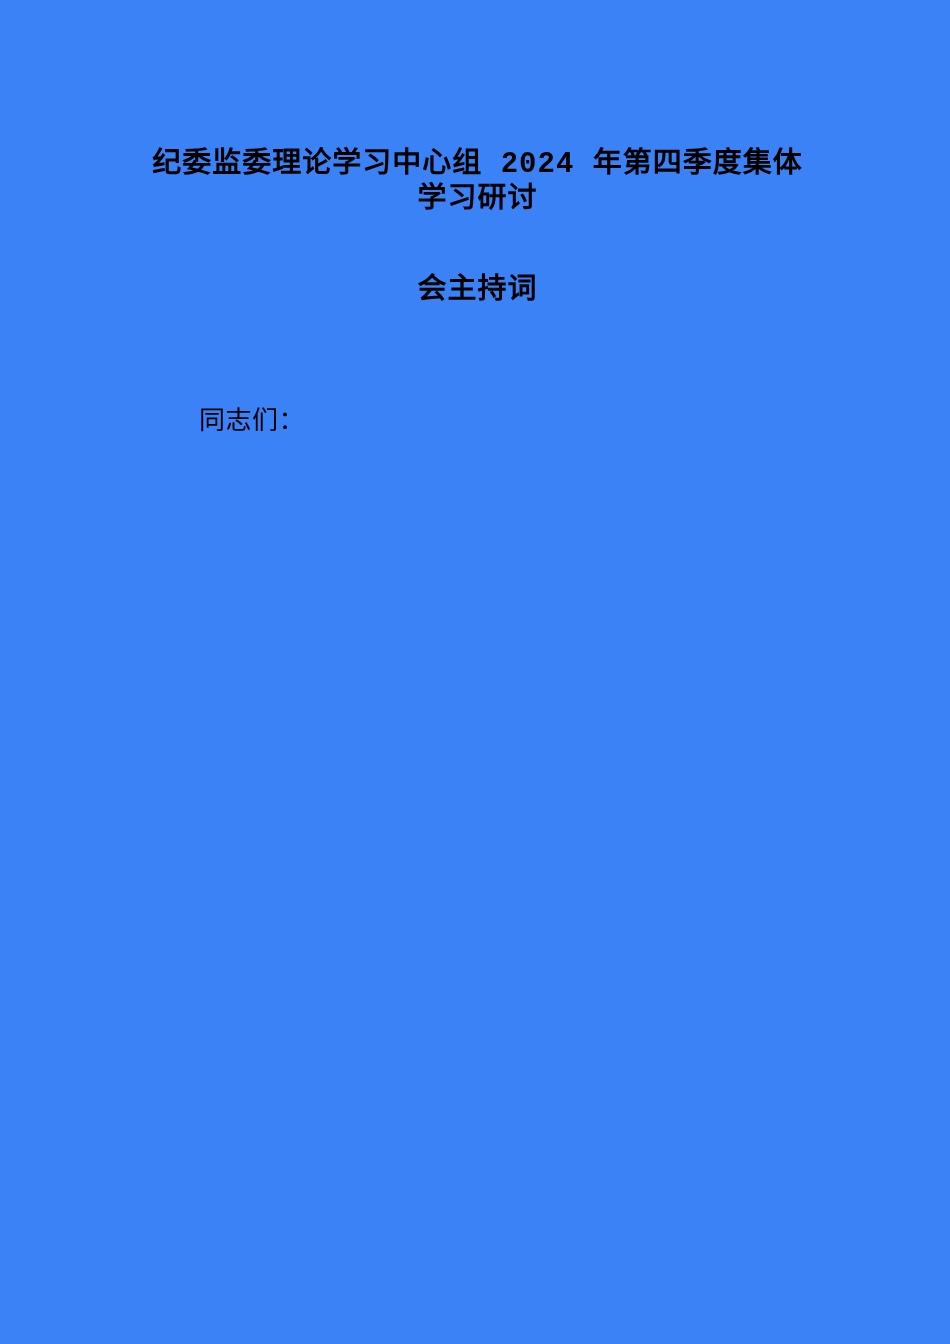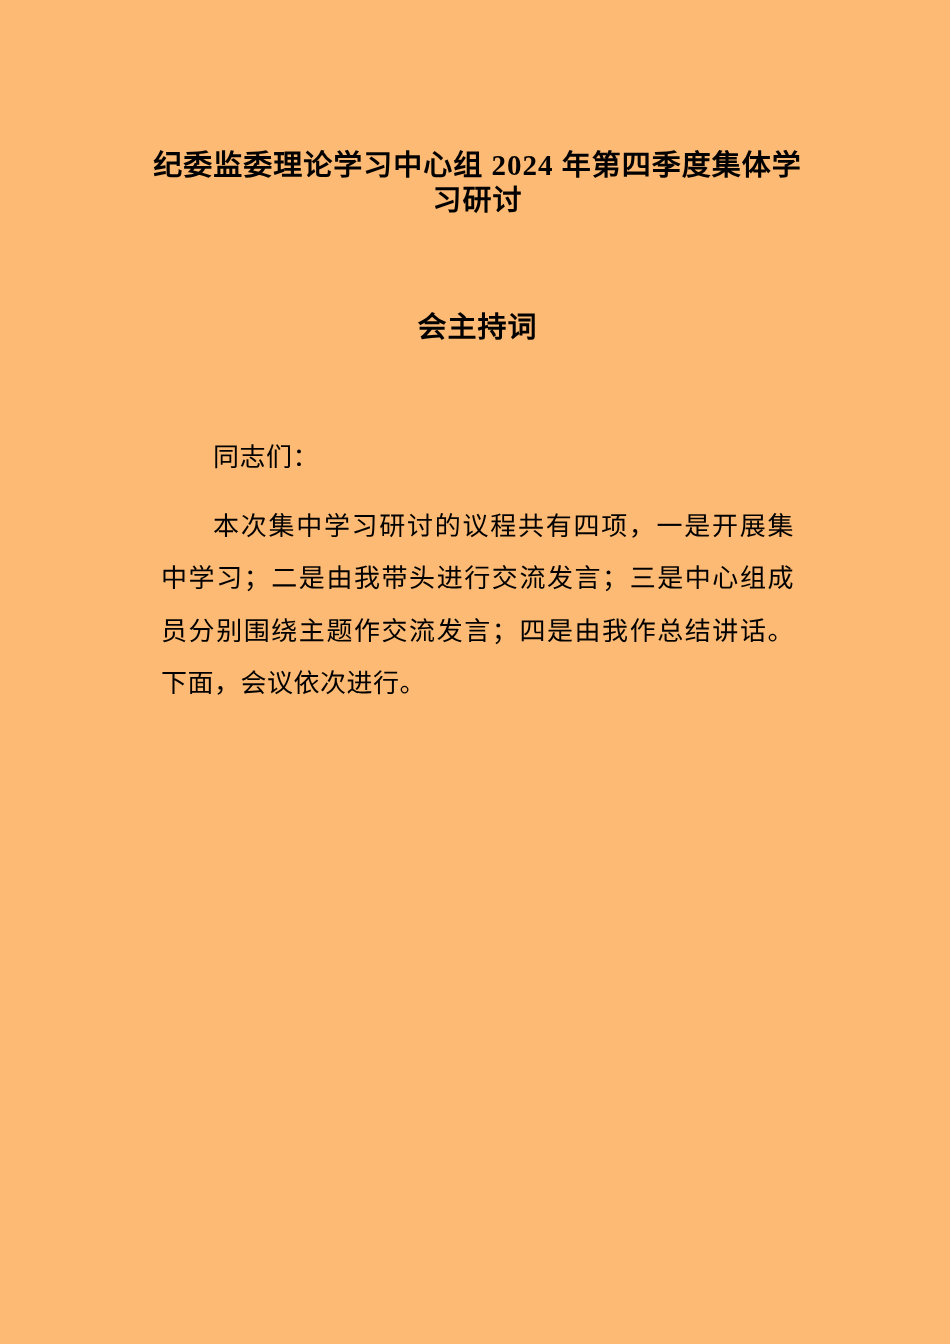--- a/index.html
+++ b/index.html
@@ -5,59 +5,58 @@
   html, body {
     margin: 0;
     padding: 0;
     background: #ffffff;
   }
   .page {
     position: relative;
     width: 950px;
     height: 1344px;
     margin: 0 auto;
-    background: #fdba74;
+    background: #3b82f6;
     box-sizing: border-box;
     padding: 148px 140px 60px 145px;
-    font-family: Liberation Serif, serif;
+    font-family: Liberation Mono, monospace;
     color: #000000;
     overflow: hidden;
   }
   .doc-title {
     margin: 0 0 88px 0;
     font-size: 29px;
     font-weight: bold;
     line-height: 1.2;
     text-align: center;
     letter-spacing: 1px;
   }
   .doc-title .title-line {
     display: block;
   }
   .doc-title .title-line + .title-line {
-    margin-top: 92px;
+    margin-top: 56px;
   }
   .doc-body p {
-    margin: 16px;
+    margin: 2px;
     font-size: 26px;
     line-height: 52.5px;
     text-align: justify;
     text-indent: 2em;
     letter-spacing: 0.5px;
     word-break: break-all;
   }
 </style>
 </head>
 <body>
 
 <div class="page">
 
   <h1 class="doc-title">
     <span class="title-line">纪委监委理论学习中心组 2024 年第四季度集体学习研讨</span>
     <span class="title-line">会主持词</span>
   </h1>
 
   <div class="doc-body">
     <p>同志们：</p>
-    <p>本次集中学习研讨的议程共有四项，一是开展集中学习；二是由我带头进行交流发言；三是中心组成员分别围绕主题作交流发言；四是由我作总结讲话。下面，会议依次进行。</p>
   </div>
 
 </div>
 
 </body></html>

